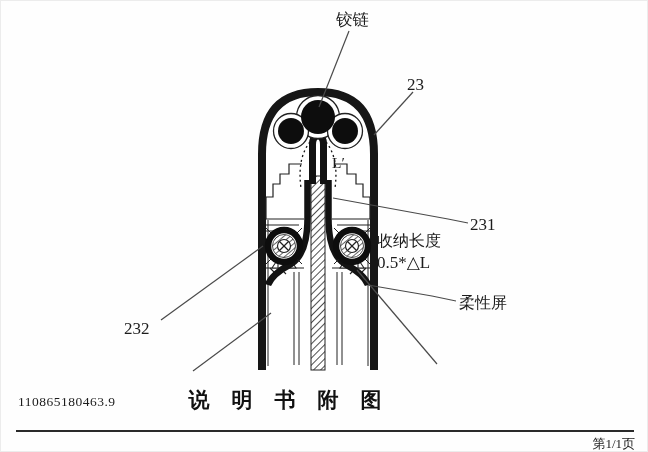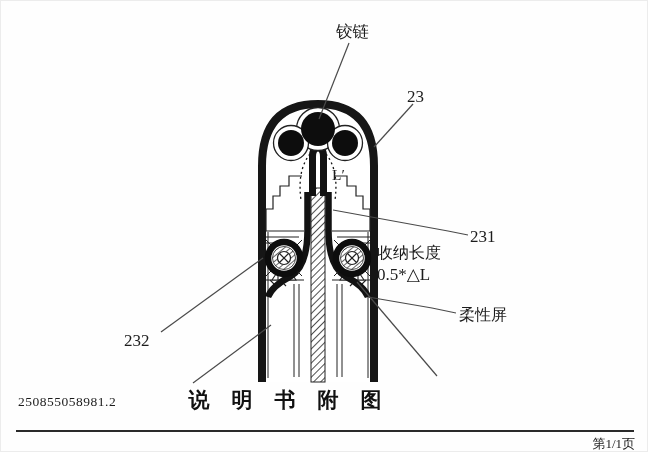--- a/index.html
+++ b/index.html
@@ -2,21 +2,21 @@
 <html><head>
 <meta charset="utf-8">
 <style>
   html,body{margin:0;padding:0;}
   body{
     width:648px;height:452px;position:relative;overflow:hidden;
     background:#fefefe;
     font-family:"Liberation Serif", serif;
     box-shadow: inset 0 0 0 1px #ececec;
   }
-  .figure-wrap{position:absolute;left:0;top:16px;width:648px;height:380px;}
+  .figure-wrap{position:absolute;left:0;top:4px;width:648px;height:380px;}
   svg text{fill:#1c1c1c;font-family:"Liberation Serif", serif;}
   .footer{position:absolute;left:0;top:380px;width:648px;height:72px;}
   .app-no{
     position:absolute;left:18px;top:14px;
     font-size:13.5px;color:#1c1c1c;letter-spacing:0.5px;
   }
   .doc-title{
     position:absolute;left:0;top:6px;width:570px;
     text-align:center;font-size:21px;font-weight:bold;color:#111;
     letter-spacing:22px;padding-left:22px;box-sizing:border-box;
@@ -143,17 +143,17 @@
     <text x="470" y="226" font-size="17">231</text>
     <text x="377" y="242" font-size="16">收纳长度</text>
     <text x="377" y="264" font-size="17">0.5*△L</text>
     <text x="459" y="304" font-size="16">柔性屏</text>
     <text x="124" y="330" font-size="17">232</text>
   </g>
 </svg>
 </div>
 
 <div class="footer">
-  <span class="app-no">250855058981.2</span>
+  <span class="app-no">110865180463.9</span>
   <div class="doc-title">说明书附图</div>
   <span class="page-no">第1/1页</span>
   <div class="rule"></div>
 </div>
 
 </body></html>

